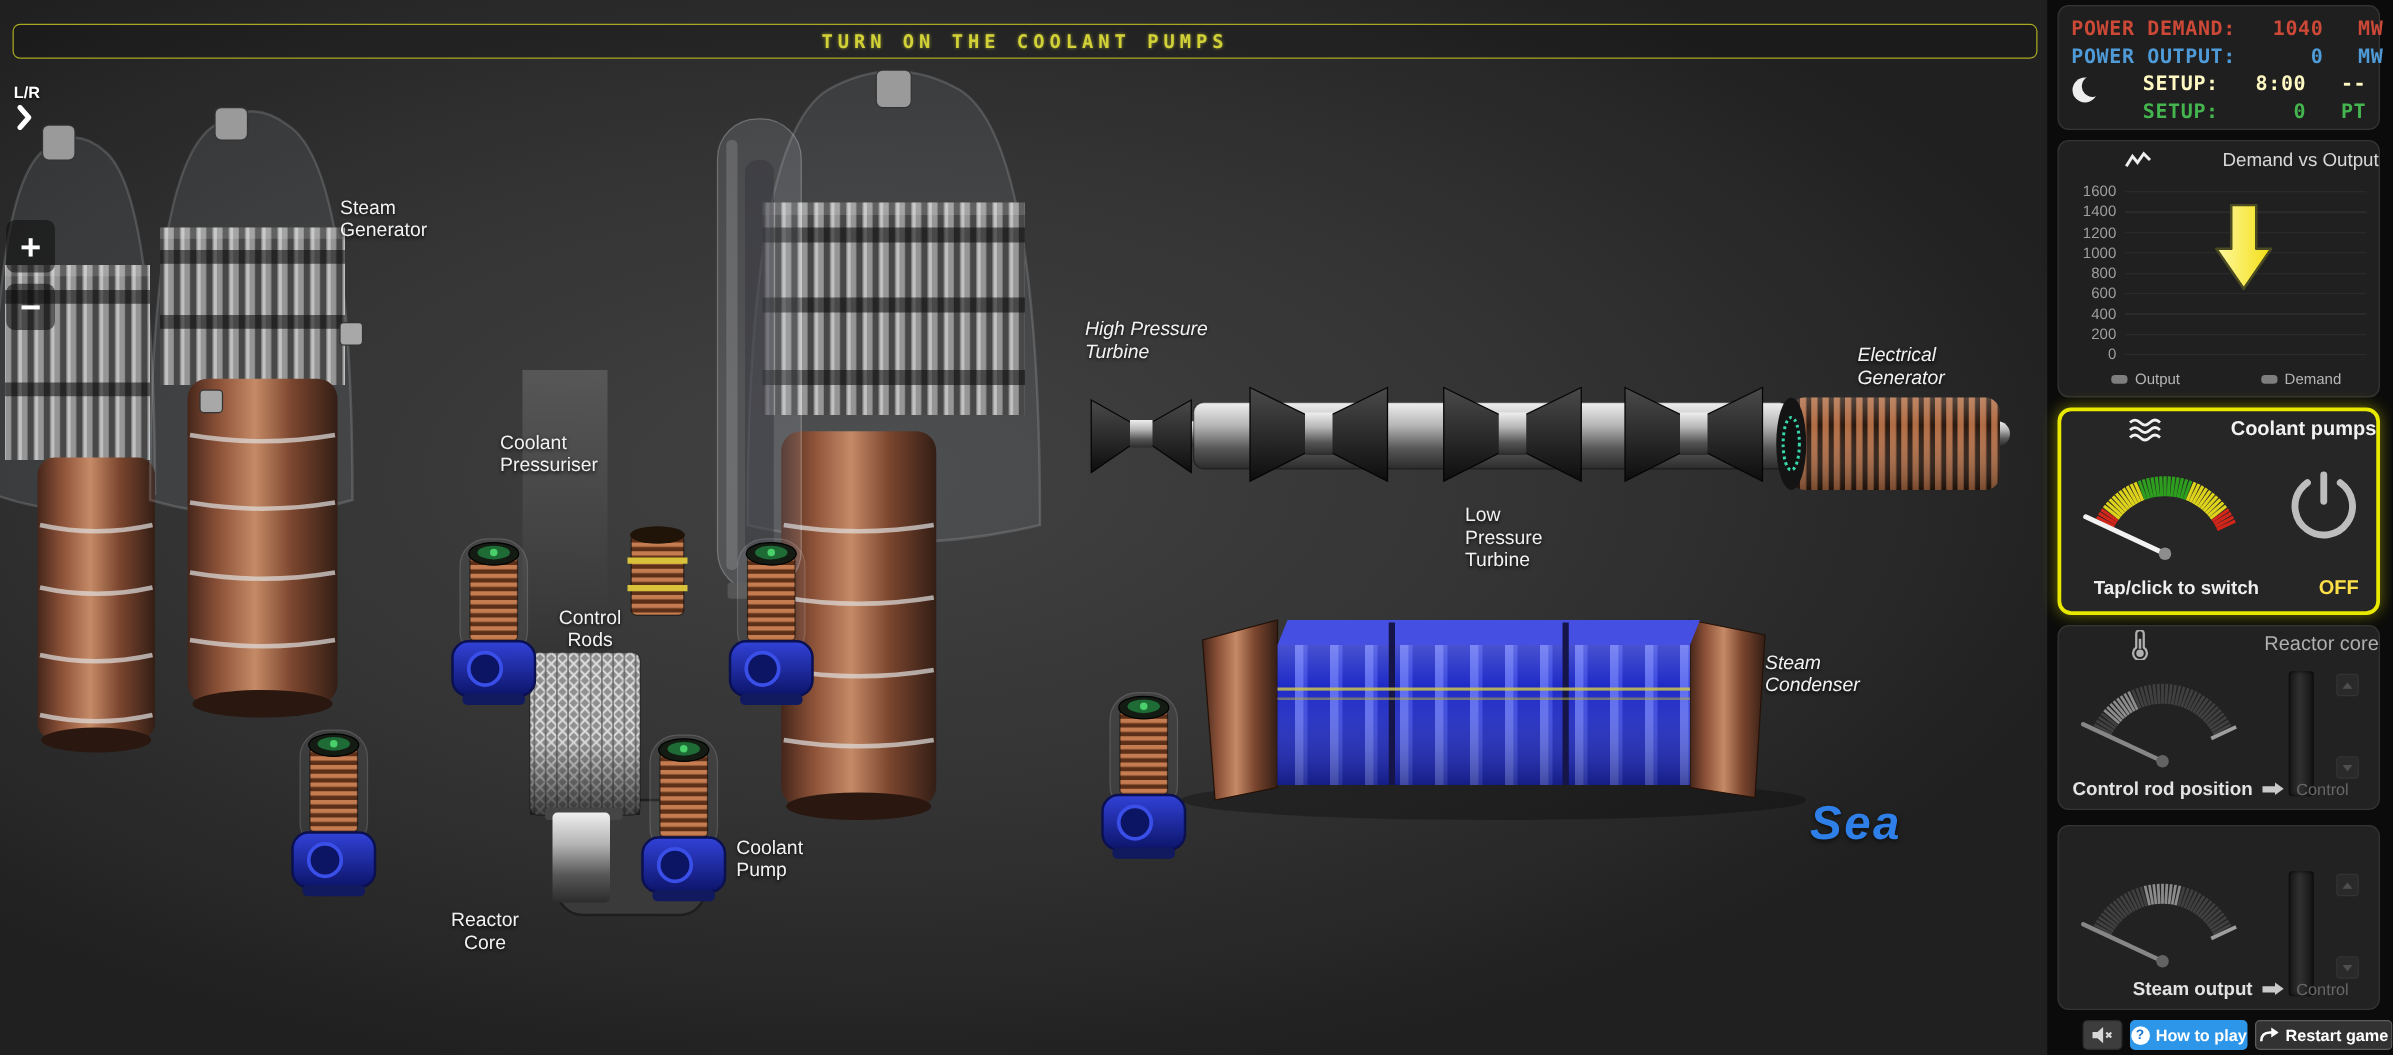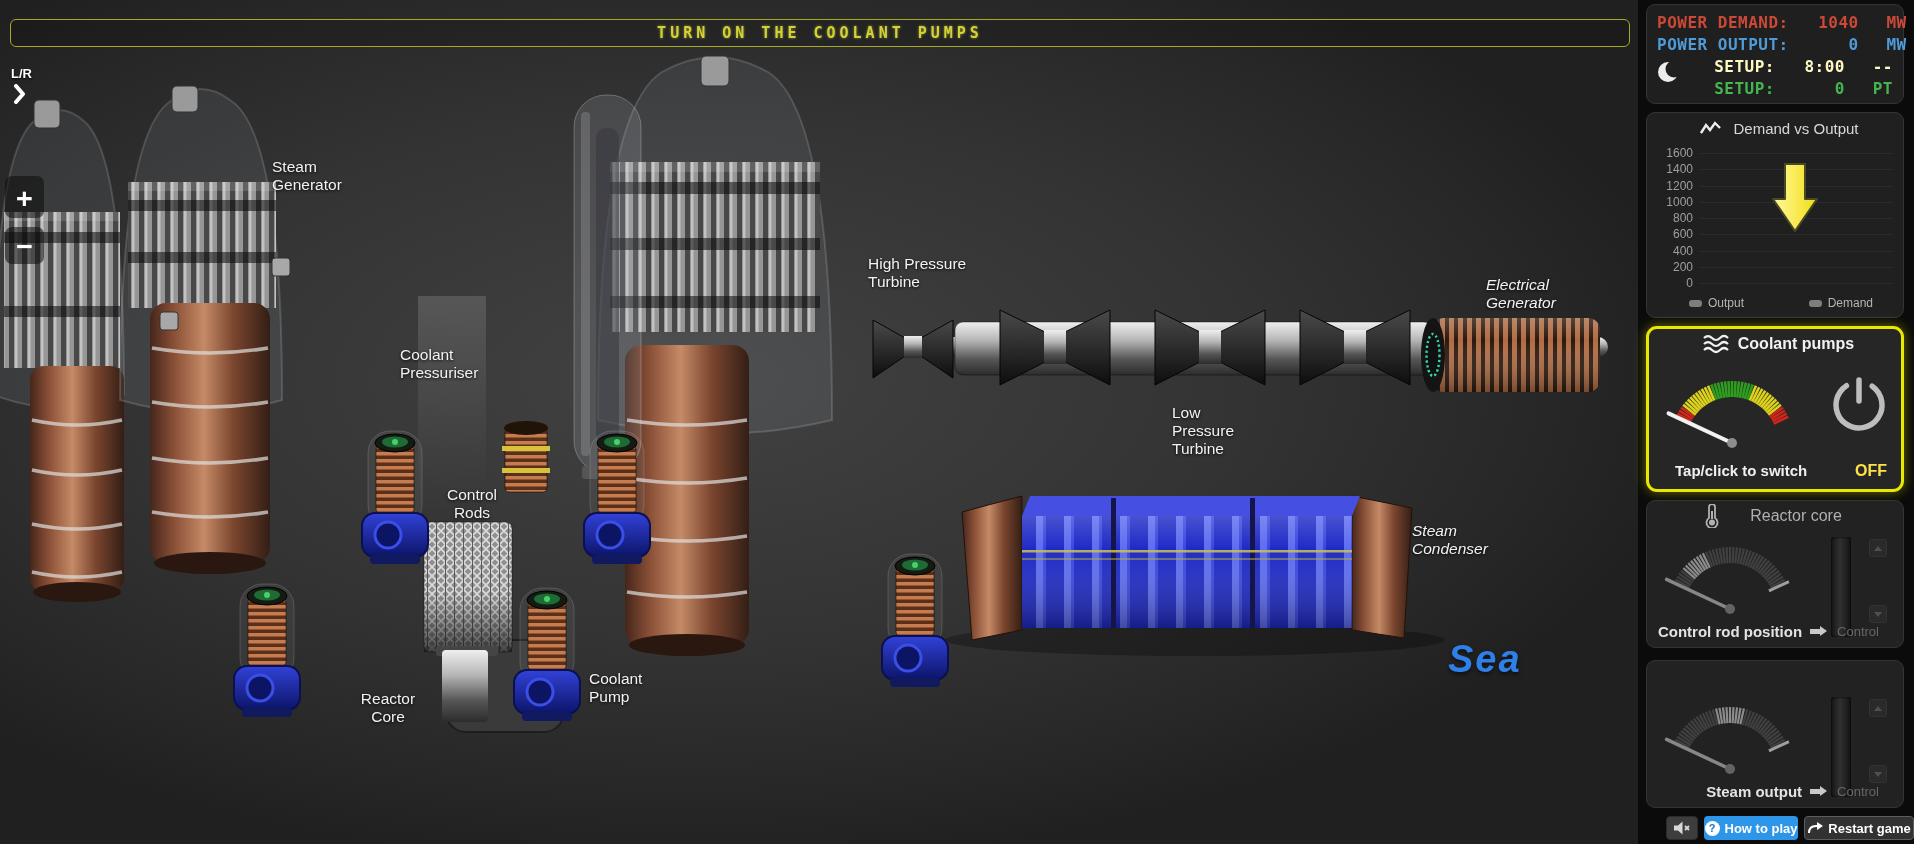--- a/index.html
+++ b/index.html
@@ -50,21 +50,21 @@
          background:#1f1f1f;border:1px solid #343434;border-radius:9px;}
 
   .stats{top:4px;height:100px;padding:7px 10px 0 10px;
          font-family:"DejaVu Sans Mono",monospace;font-weight:bold;font-size:16px;letter-spacing:.5px;}
   .srow{display:grid;grid-template-columns:1fr 62px 40px;column-gap:8px;line-height:22px;}
   .srow span{text-align:right;white-space:nowrap;}
   .c-red{color:#cc4837;} .c-blue{color:#4f9bd8;} .c-yellow{color:#fef9c3;} .c-green{color:#44b54f;}
   .moon{position:absolute;left:10px;top:55px;}
 
   .chartp{top:112px;height:206px;background:#202020;}
-  .panel-h{position:relative;height:30px;display:flex;align-items:center;justify-content:center;margin-left:42px;}
+  .panel-h{position:relative;height:30px;display:flex;align-items:center;justify-content:flex-end;margin-left:42px;}
   .panel-h .icon{position:absolute;left:11px;top:50%;transform:translateY(-50%);}
   .chartp .panel-h span{color:#d8d8d8;font-size:15px;}
   .chart-body{display:flex;padding:2px 10px 0 8px;}
   .yaxis{width:38px;text-align:right;padding-right:7px;color:#9f9f9f;font-size:12px;}
   .yaxis div{height:16.3px;line-height:16.3px;}
   .plot{flex:1;position:relative;height:147px;
         background:repeating-linear-gradient(180deg, rgba(255,255,255,.05) 0 1px, transparent 1px 16.3px);
         background-position:0 8px;}
   .big-arrow{position:absolute;left:72px;top:18px;}
   .legend{display:flex;justify-content:space-between;padding:4px 30px 0 42px;
@@ -364,34 +364,34 @@
       </g>
     <g>
         <use href="#pump" x="896" y="568"></use>
       </g>
   </svg>
 
   <div class="scene-label" style="left:272px;top:158px;">Steam
 Generator</div>
   <div class="scene-label" style="left:400px;top:346px;">Coolant
 Pressuriser</div>
-  <div class="scene-label" style="left:868px;top:255px;">High Pressure
+  <div class="scene-label" style="left:868px;top:255px;font-style:italic;">High Pressure
 Turbine</div>
   <div class="scene-label it" style="left:1486px;top:276px;">Electrical
 Generator</div>
   <div class="scene-label" style="left:1172px;top:404px;">Low
 Pressure
 Turbine</div>
   <div class="scene-label it" style="left:1412px;top:522px;">Steam
 Condenser</div>
   <div class="scene-label center" style="left:430px;top:486px;width:84px;">Control
 Rods</div>
   <div class="scene-label" style="left:589px;top:670px;">Coolant
 Pump</div>
-  <div class="scene-label center" style="left:352px;top:690px;width:72px;">Reactor
+  <div class="scene-label center" style="left:352px;top:728px;width:72px;">Reactor
 Core</div>
   <div class="sea-label" style="left:1448px;top:638px;">Sea</div>
 
   <div class="banner">
     <span>TURN ON THE COOLANT PUMPS</span>
   </div>
 
   <div class="lr">L/R</div>
   <svg class="lr-chused" width="14" height="20">
     <polyline points="3,2 10,10 3,18" stroke="#fff" stroke-width="4" fill="none" stroke-linecap="round" stroke-linejoin="round"></polyline>

